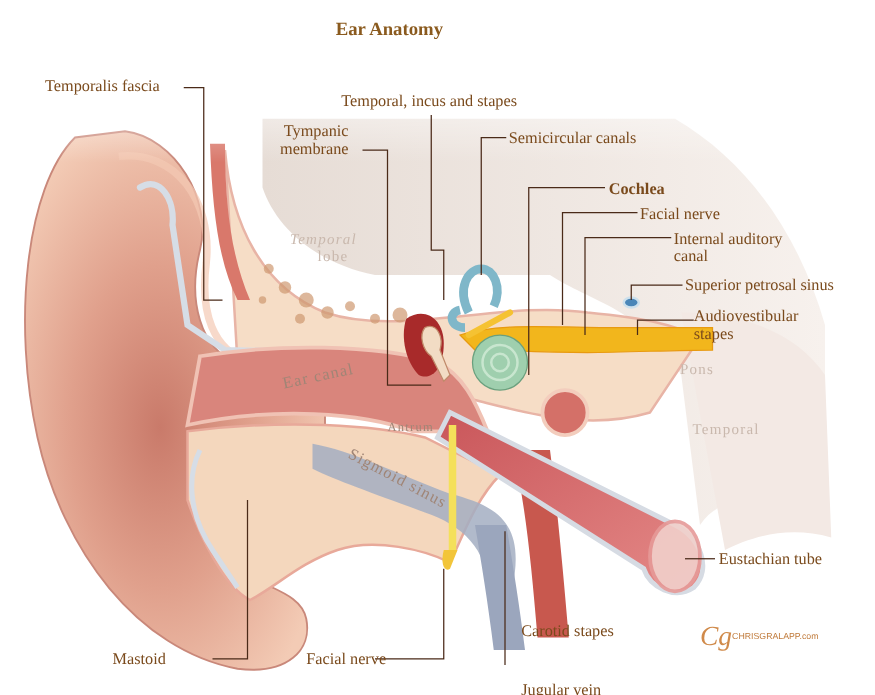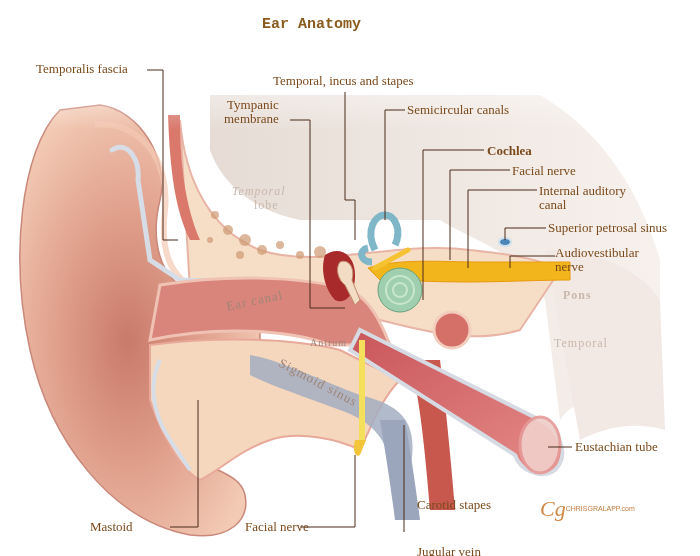--- a/index.html
+++ b/index.html
@@ -1,24 +1,24 @@
 <!DOCTYPE html>
 <html><head>
 <meta charset="utf-8">
 <style>
   html, body { margin: 0; padding: 0; background: #ffffff; }
   body { width: 700px; height: 556px; position: relative; overflow: hidden; font-family: "Liberation Serif", serif; }
-  .title { position: absolute; left: 0; width: 623px; top: 16px; text-align: center; font-family: Liberation Mono, monospace; font-weight: bold; font-size: 15px; color: #8a5a1e; }
+  .title { position: absolute; left: 0; width: 623px; top: 16px; text-align: center; font-family: Liberation Serif, serif; font-weight: bold; font-size: 15px; color: #8a5a1e; }
   svg.art { position: absolute; left: 0; top: 0; }
   .lbl { position: absolute; font-size: 13px; color: #7a4a1c; line-height: 14px; white-space: nowrap; }
   .inner { position: absolute; font-size: 12px; line-height: 13px; white-space: nowrap; letter-spacing: 1px; }
   .faint { color: #c9b8ad; }
   .mid { color: #a08576; }
   .logo { position: absolute; left: 540px; top: 496px; font-family: "Liberation Sans", sans-serif; font-size: 7px; color: #c07a3a; }
-  .logo .c { font-family: "Liberation Serif", serif; font-size: 22px; font-style: italic; color: #d08a4a; vertical-align: middle; }
+  .logo .c { font-family: "Liberation Serif", serif; font-size: 22px; font-style: italic; color: #d08a4a; vertical-align: middle; margin-left: 20px; }
 </style>
 </head>
 <body>
 
 <div class="title">Ear Anatomy</div>
 
 <svg class="art" width="700" height="556" viewBox="0 0 700 556">
   <defs>
     <radialGradient id="skinG" cx="0.45" cy="0.55" r="0.6">
       <stop offset="0" stop-color="#c97a6a"></stop>
@@ -122,28 +122,28 @@
 <div class="lbl" style="left:273px;top:74px;">Temporal, incus and stapes</div>
 <div class="lbl" style="left:227px;top:98px;">Tympanic</div>
 <div class="lbl" style="left:224px;top:112px;">membrane</div>
 <div class="lbl" style="left:407px;top:103px;">Semicircular canals</div>
 <div class="lbl" style="left:487px;top:144px;font-weight:bold;">Cochlea</div>
 <div class="lbl" style="left:512px;top:164px;">Facial nerve</div>
 <div class="lbl" style="left:539px;top:184px;">Internal auditory</div>
 <div class="lbl" style="left:539px;top:198px;">canal</div>
 <div class="lbl" style="left:548px;top:221px;">Superior petrosal sinus</div>
 <div class="lbl" style="left:555px;top:246px;">Audiovestibular</div>
-<div class="lbl" style="left:555px;top:260px;">nerve</div>
+<div class="lbl" style="left:555px;top:260px;">stapes</div>
 <div class="lbl" style="left:575px;top:440px;">Eustachian tube</div>
 <div class="lbl" style="left:417px;top:498px;">Carotid stapes</div>
 <div class="lbl" style="left:417px;top:525px;margin-top:20px;">Jugular vein</div>
 <div class="lbl" style="left:90px;top:520px;">Mastoid</div>
 <div class="lbl" style="left:245px;top:520px;">Facial nerve</div>
 
 <div class="inner faint" style="left:232px;top:185px;font-style:italic;">Temporal</div>
 <div class="inner faint" style="left:254px;top:199px;">lobe</div>
 <div class="inner mid" style="left:225px;top:300px;font-size:13px;transform:rotate(-12deg);transform-origin:left top;">Ear canal</div>
 <div class="inner mid" style="left:310px;top:336px;font-size:10px;">Antrum</div>
 <div class="inner mid" style="left:283px;top:356px;font-size:13px;transform:rotate(28deg);transform-origin:left top;">Sigmoid sinus</div>
-<div class="inner faint" style="left:563px;top:289px;font-weight:bold;">Pons</div>
+<div class="inner faint" style="left:544px;top:289px;">Pons</div>
 <div class="inner faint" style="left:554px;top:337px;">Temporal</div>
 
 <div class="logo"><span class="c">Cg</span><span>CHRISGRALAPP.com</span></div>
 
 </body></html>

